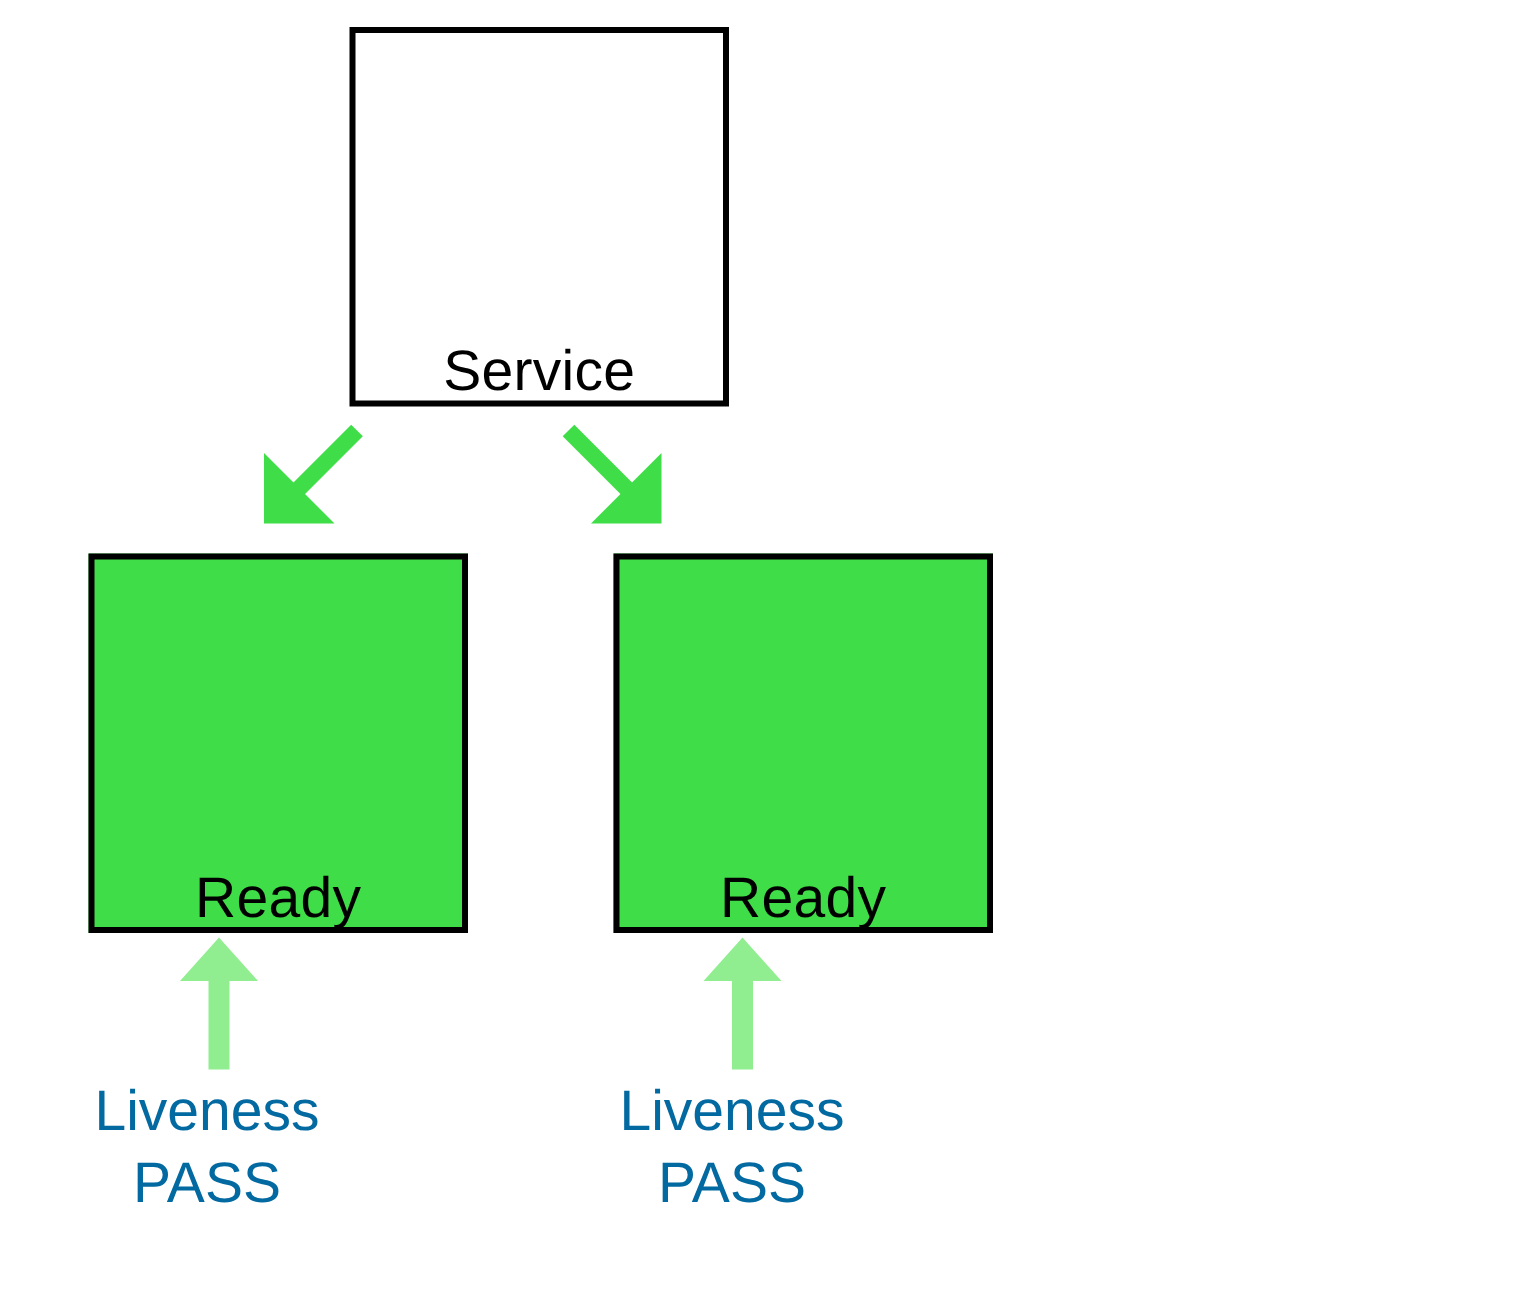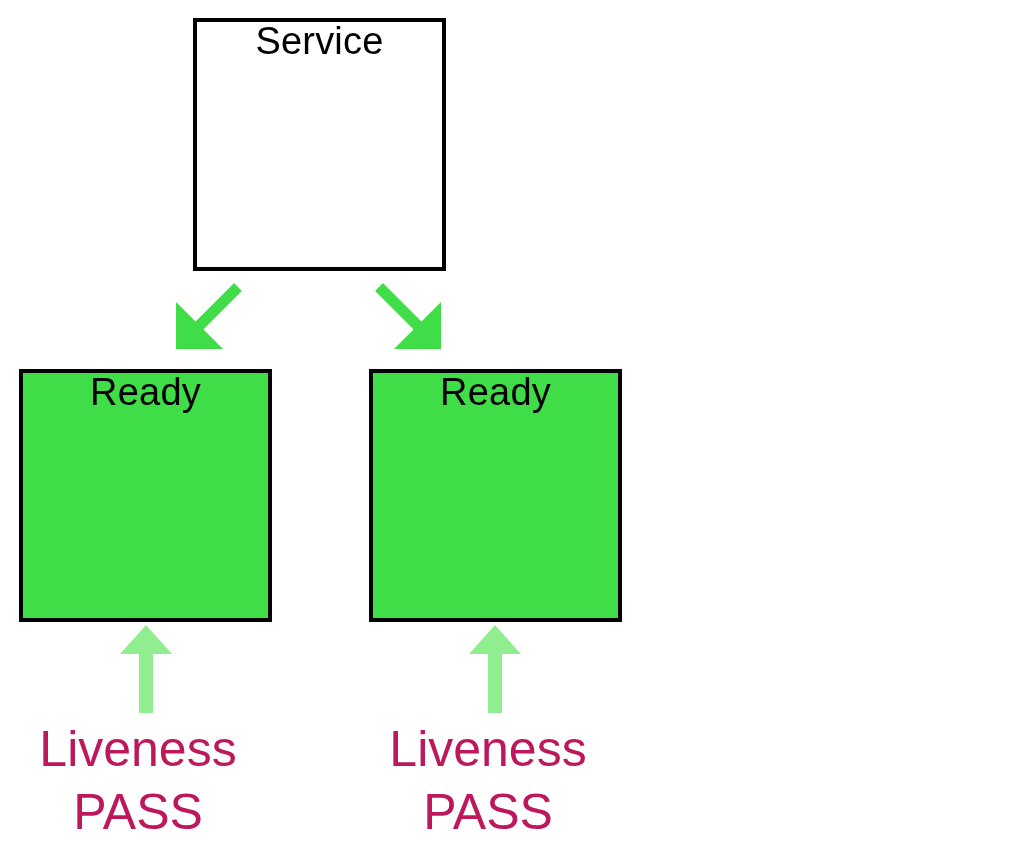--- a/index.html
+++ b/index.html
@@ -14,28 +14,29 @@
     position: relative;
     width: 1010px;
     height: 862px;
     background: #ffffff;
     overflow: hidden;
   }
   .node {
     position: absolute;
     box-sizing: border-box;
     display: flex;
-    align-items: flex-start;
+    align-items: flex-end;
     justify-content: center;
     border: 4px solid #000000;
     color: #000000;
     font-size: 38px;
     font-family: "Liberation Sans", sans-serif;
     line-height: 1;
     letter-spacing: 0.2px;
+    margin-left: 40px;
   }
   #service-node {
     left: 193px;
     top: 18px;
     width: 253px;
     height: 253px;
     background: #ffffff;
   }
   #ready-node-1 {
     left: 19px;
@@ -45,22 +46,22 @@
   }
   #ready-node-2 {
     left: 369px;
     top: 369px;
     width: 253px;
     height: 253px;
   }
   .probe-label {
     position: absolute;
     text-align: center;
-    color: #be185d;
-    font-size: 50px;
+    color: #0369a1;
+    font-size: 38px;
     font-family: "Liberation Sans", sans-serif;
     line-height: 1.25;
     white-space: pre-line;
   }
   #probe-label-1 {
     left: 18px;
     top: 718px;
     width: 240px;
   }
   #probe-label-2 {

